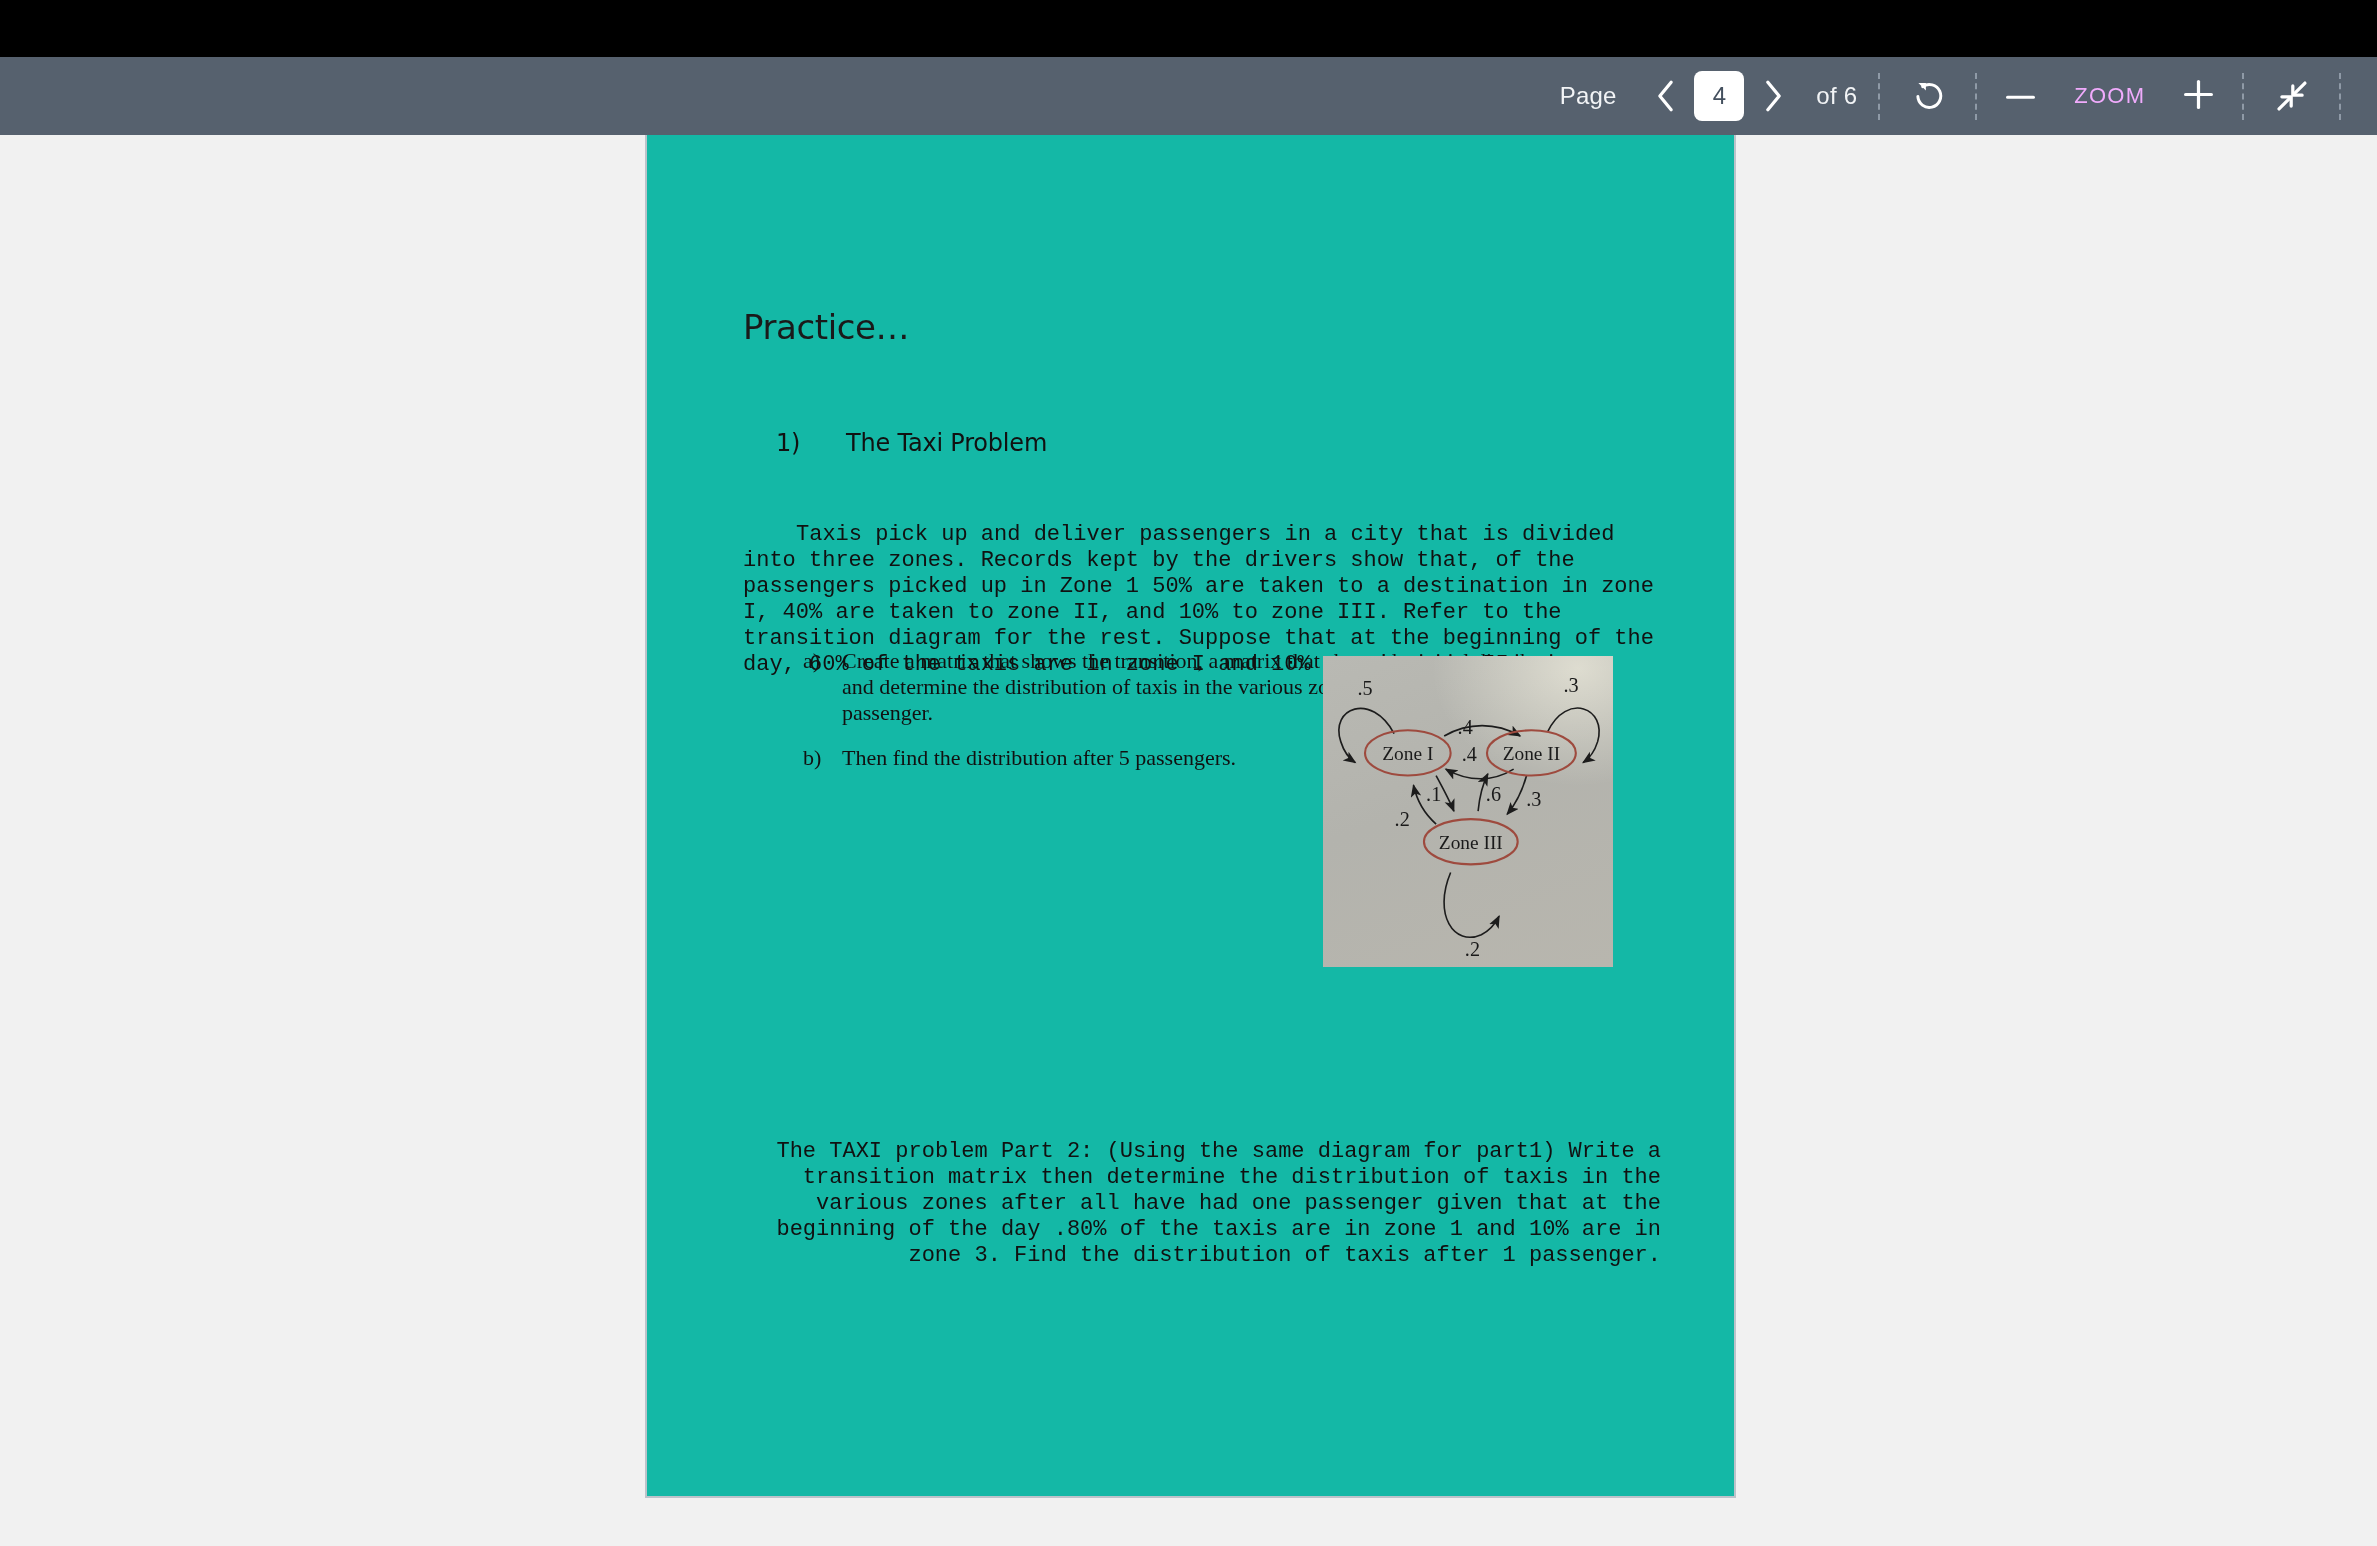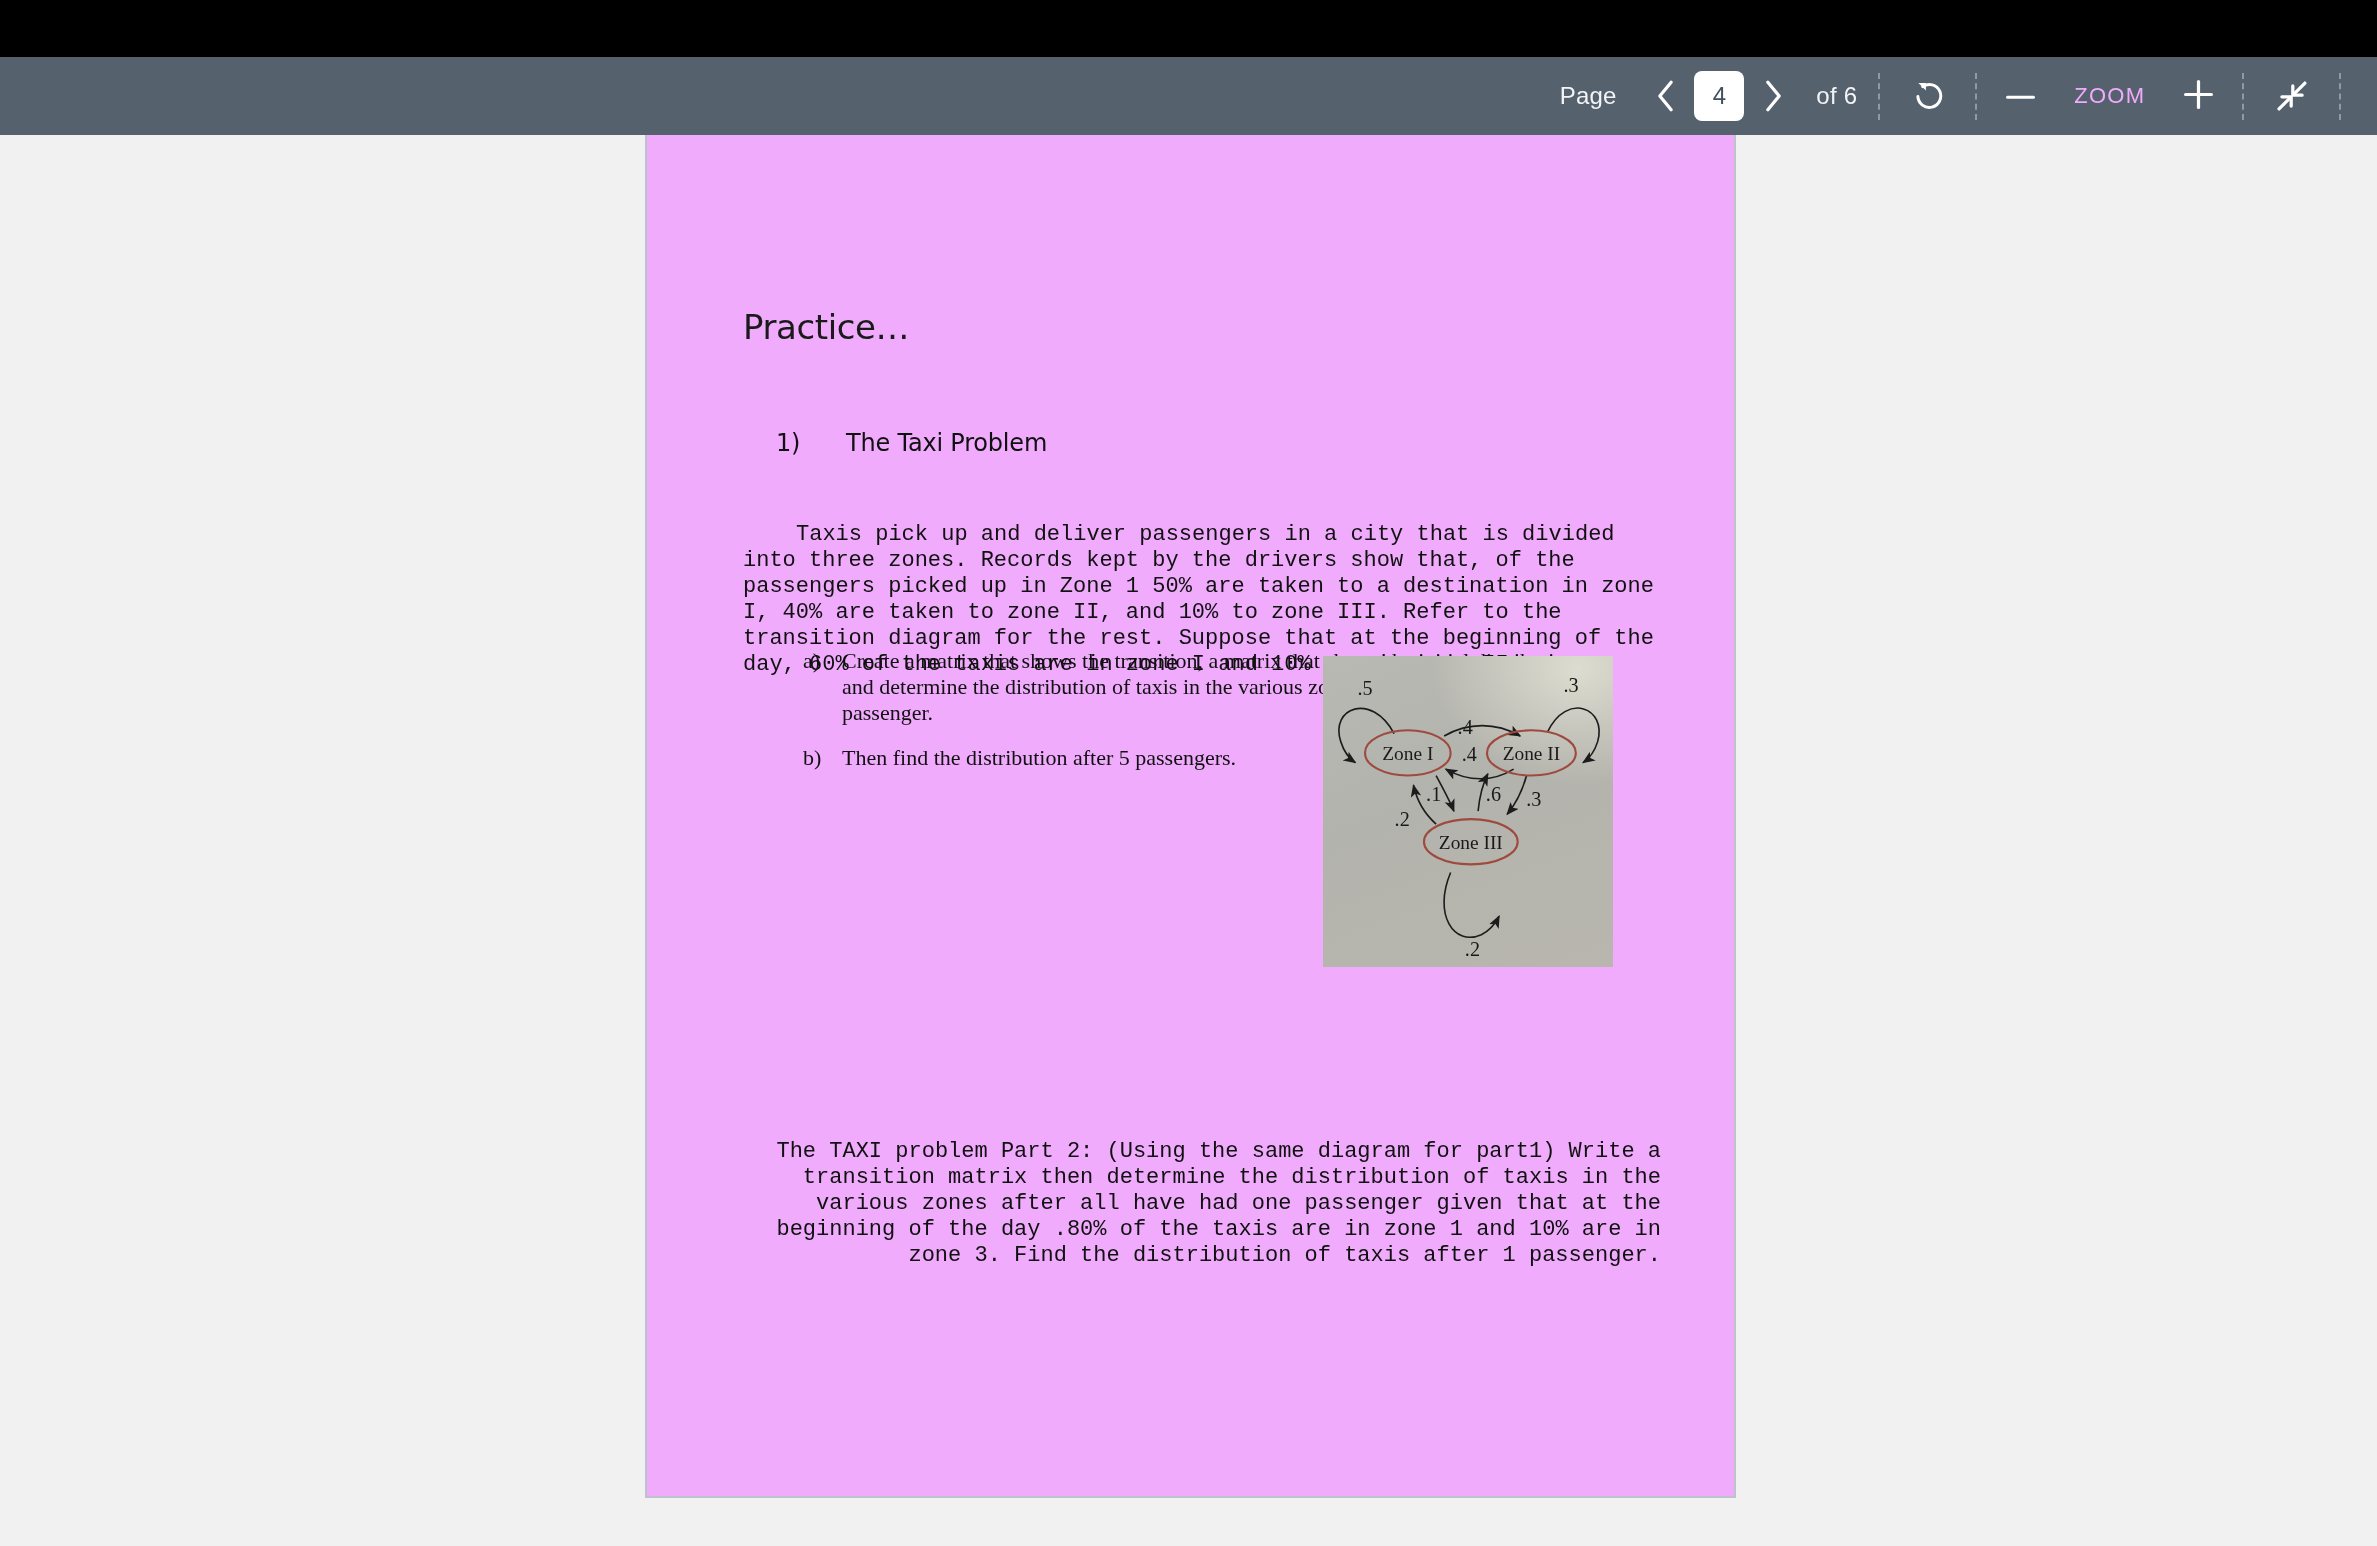--- a/index.html
+++ b/index.html
@@ -117,21 +117,21 @@
     overflow: hidden;
   }
 
   
   .doc-page {
     position: absolute;
     left: 645px;
     top: 0px;
     width: 1091px;
     height: 1363px;
-    background: #f0abfc;
+    background: #14b8a6;
     border-left: 2.4px solid #bcc3ca;
     border-right: 2.4px solid #bcc3ca;
     border-bottom: 2.4px solid #bcc3ca;
     box-sizing: border-box;
   }
 
   .doc-inner {
     position: relative;
     width: 100%;
     height: 100%;

